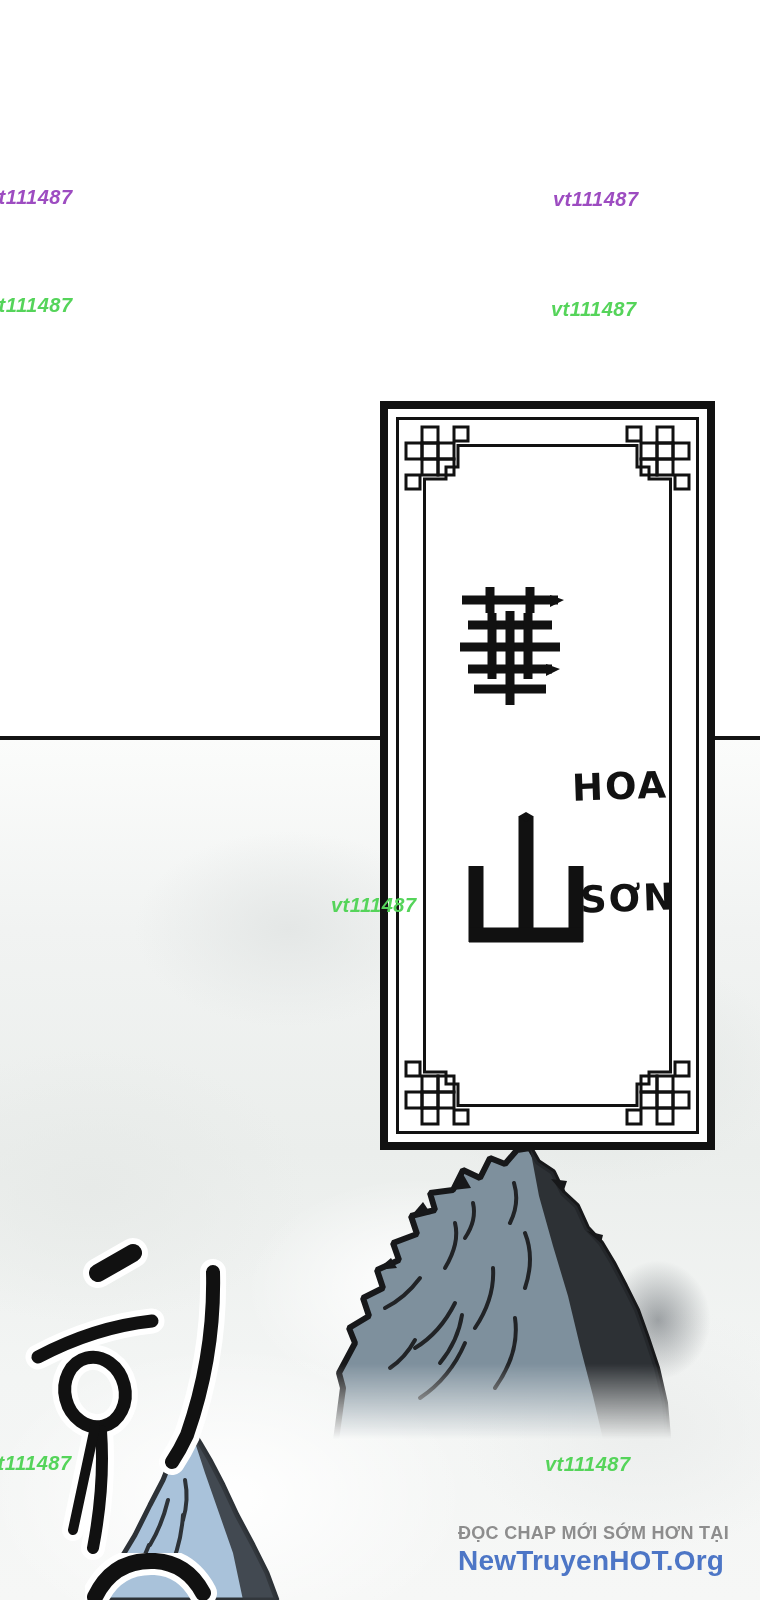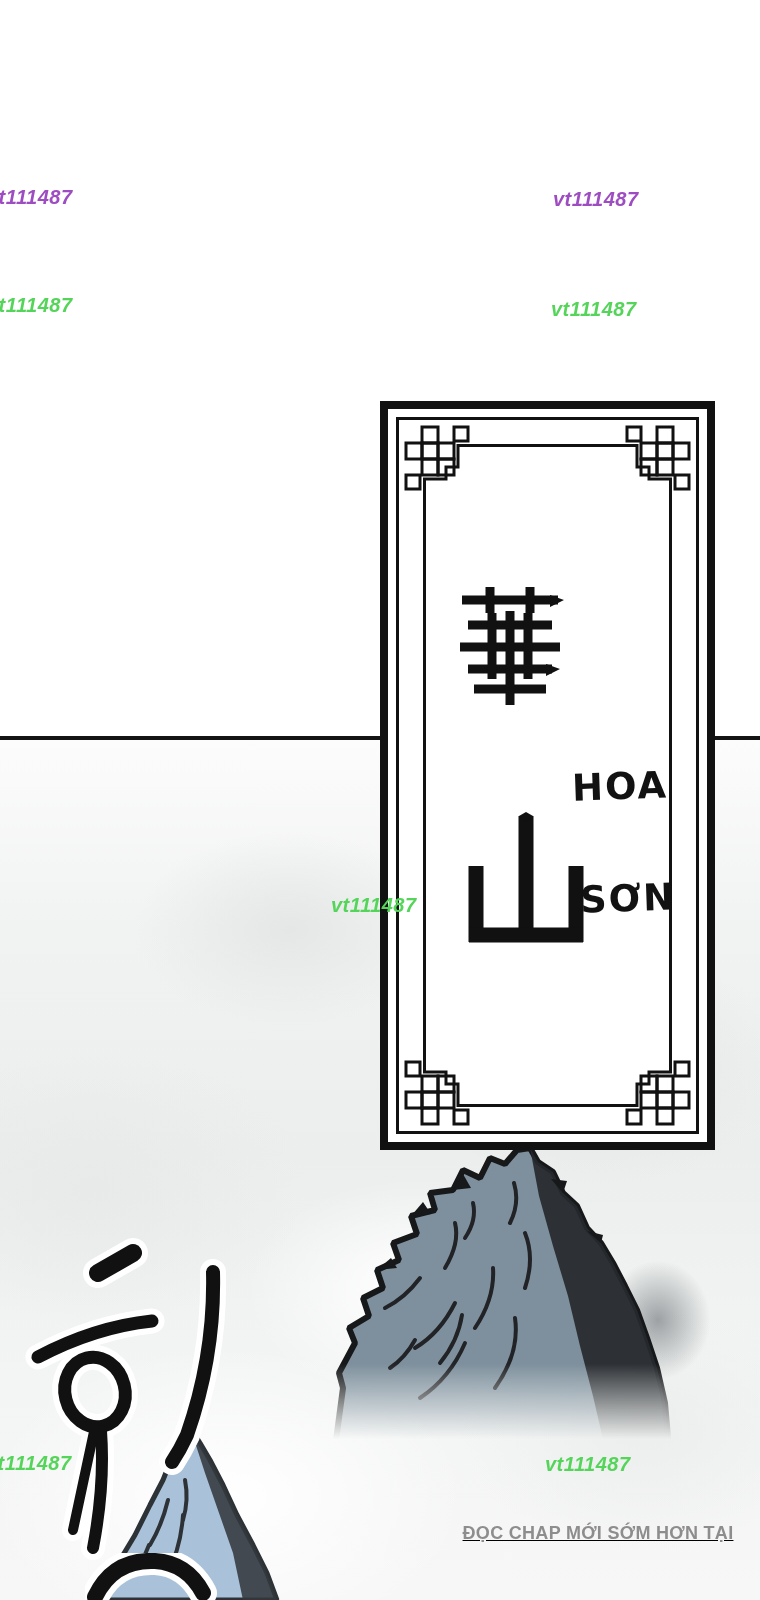--- a/index.html
+++ b/index.html
@@ -52,21 +52,21 @@
   .viet{position:absolute;font-family:"DejaVu Sans",sans-serif;font-weight:800;color:#121212;
         transform:rotate(-2deg);letter-spacing:2px;}
   .viet-top{left:192px;top:364px;font-size:37px;}
   .viet-bot{left:200px;top:476px;font-size:37px;}
 
   
   .sfx{position:absolute;left:15px;top:1235px;width:225px;height:330px;z-index:6;}
   .sfx-partial{position:absolute;left:85px;top:1553px;width:140px;height:47px;z-index:6;}
 
   
-  .footer{position:absolute;left:458px;top:1522px;width:280px;text-align:center;z-index:9;text-decoration:underline;}
+  .footer{position:absolute;left:458px;top:1522px;width:280px;z-index:9;}
   .footer .tagline{font:700 18px/1.3 "Liberation Sans",sans-serif;color:#8d8d8d;letter-spacing:.3px;}
   .footer .site{font:800 28px/1.15 "Liberation Sans",sans-serif;color:#4d76c6;letter-spacing:.2px;}
 </style>
 </head>
 <body>
 
 <div class="page">
 
   <div class="panel-line"></div>
 
@@ -202,15 +202,16 @@
   <span class="wm purple wm-p-left">vt111487</span>
   <span class="wm purple wm-p-right">vt111487</span>
   <span class="wm green wm-g-left-top">vt111487</span>
   <span class="wm green wm-g-right-top">vt111487</span>
   <span class="wm green wm-g-mid">vt111487</span>
   <span class="wm green wm-g-left-bot">vt111487</span>
   <span class="wm green wm-g-right-bot">vt111487</span>
 
   <div class="footer">
     <div class="tagline">ĐỌC CHAP MỚI SỚM HƠN TẠI</div>
+    <div class="site">NewTruyenHOT.Org</div>
   </div>
 
 </div>
 
 </body></html>

